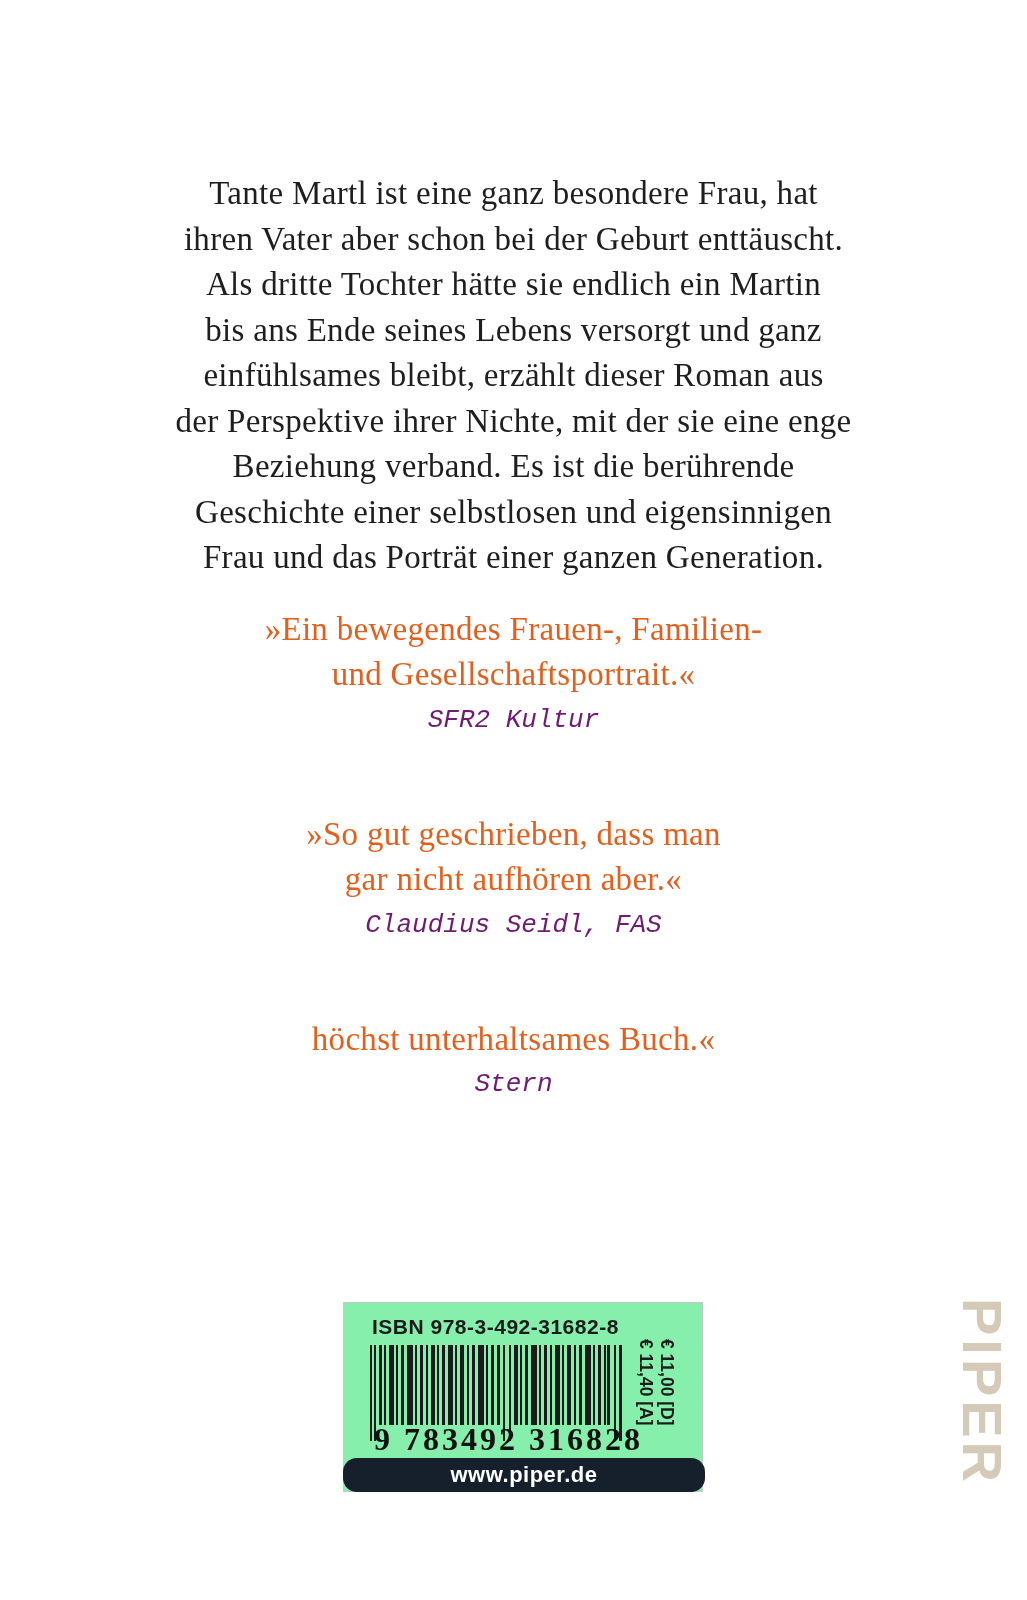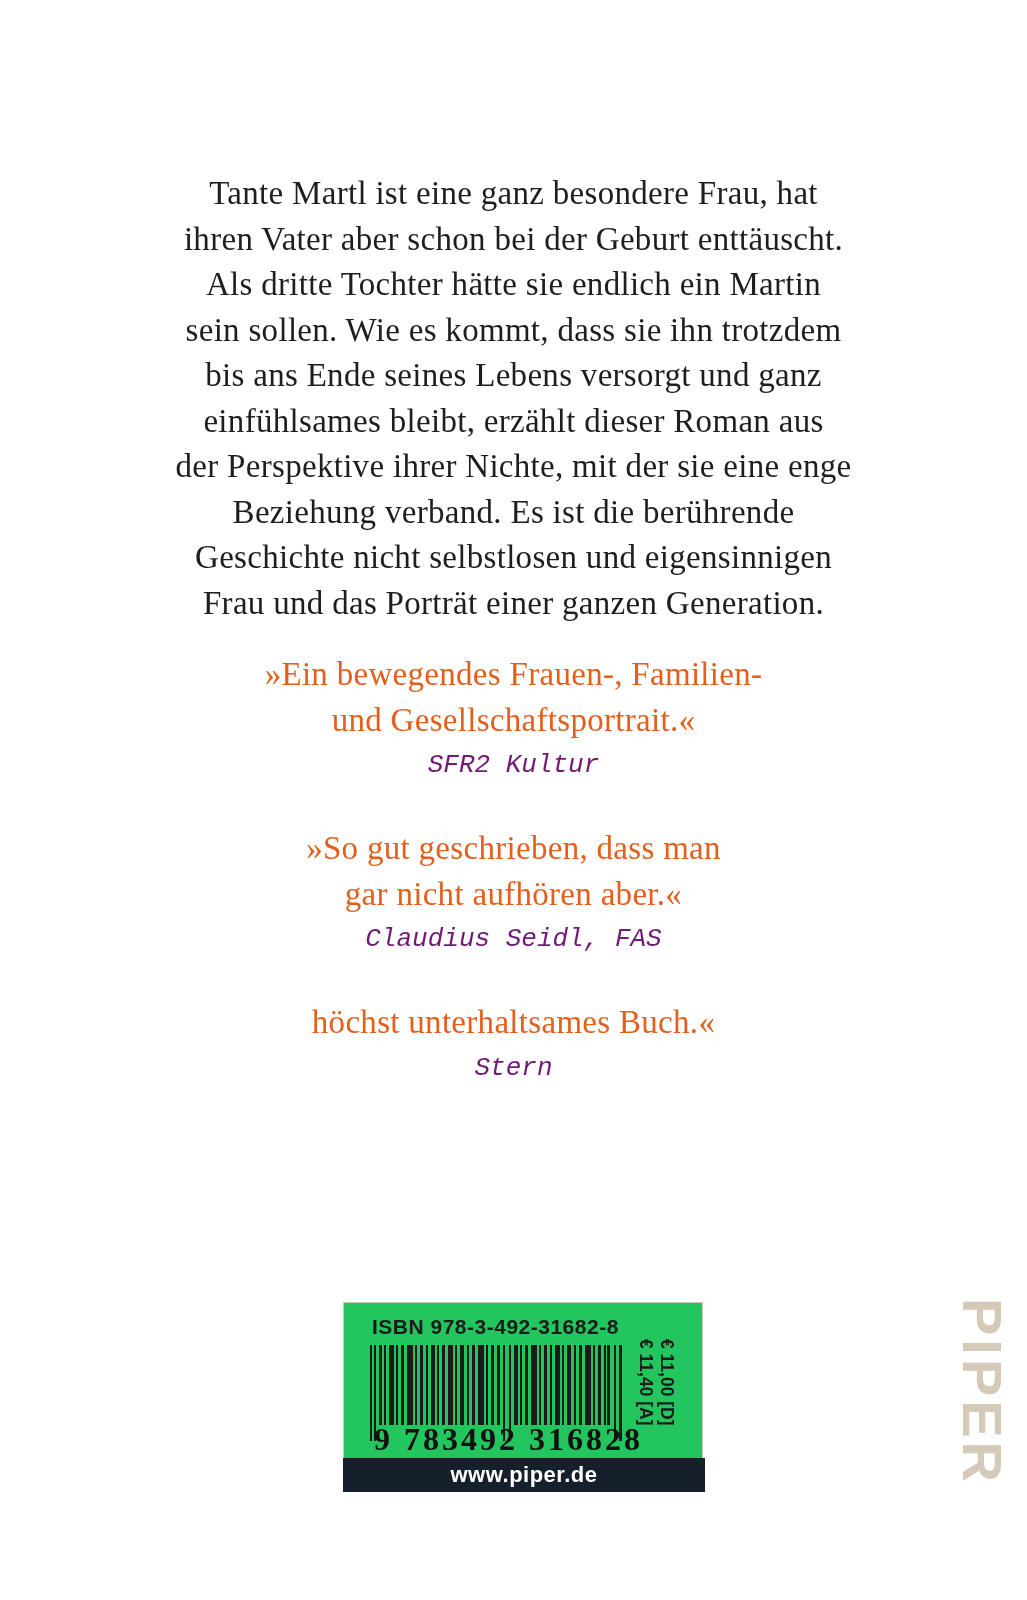--- a/index.html
+++ b/index.html
@@ -19,41 +19,41 @@
     width: 1027px;
     text-align: center;
   }
   .blurb {
     font-size: 33px;
     line-height: 45.5px;
     color: #1e1e1e;
     letter-spacing: 0.3px;
   }
   .quote-block { margin-top: 26px; }
-  .quote-block + .quote-block { margin-top: 38px; }
+  .quote-block + .quote-block { margin-top: 69px; }
   .quote-line {
     font-size: 33px;
     line-height: 45.5px;
     color: #e55f1c;
     letter-spacing: 0.3px;
   }
   .quote-source {
     font-size: 26px;
     line-height: 45px;
     font-style: italic;
     color: #701a75;
     font-family: Liberation Mono, monospace;
   }
   .barcode-box {
     position: absolute;
     left: 343px;
     top: 1302px;
     width: 360px;
     height: 190px;
-    background: #22c55e;
+    background: #86efac;
     border: 1px solid #c8c8c8;
     font-family: "Liberation Sans", sans-serif;
   }
   .isbn-label {
     position: absolute;
     left: 28px;
     top: 12px;
     font-size: 21px;
     font-weight: 600;
     letter-spacing: 0.5px;
@@ -97,20 +97,21 @@
   .website-bar {
     position: absolute;
     left: -1px;
     bottom: -1px;
     width: 362px;
     height: 34px;
     background: #16202c;
     display: flex;
     align-items: center;
     justify-content: center;
+    border-radius: 14px;
   }
   .website-label {
     color: #ffffff;
     font-size: 22px;
     font-weight: 700;
     letter-spacing: 0.5px;
   }
   .publisher-logo {
     position: absolute;
     left: 877px;
@@ -132,26 +133,25 @@
 <body>
 
 <div class="page">
 
   <div class="text-column">
 
     <div class="blurb">
       <div>Tante Martl ist eine ganz besondere Frau, hat</div>
       <div>ihren Vater aber schon bei der Geburt enttäuscht.</div>
       <div>Als dritte Tochter hätte sie endlich ein Martin</div>
-      <div>sein sollen. Wie es kommt, dass sie ihn trotzdem</div>
       <div>bis ans Ende seines Lebens versorgt und ganz</div>
       <div>einfühlsames bleibt, erzählt dieser Roman aus</div>
       <div>der Perspektive ihrer Nichte, mit der sie eine enge</div>
       <div>Beziehung verband. Es ist die berührende</div>
-      <div>Geschichte nicht selbstlosen und eigensinnigen</div>
+      <div>Geschichte einer selbstlosen und eigensinnigen</div>
       <div>Frau und das Porträt einer ganzen Generation.</div>
     </div>
 
     <div class="quote-block">
       <div class="quote-line">»Ein bewegendes Frauen-, Familien-</div>
       <div class="quote-line">und Gesellschaftsportrait.«</div>
       <div class="quote-source">SFR2 Kultur</div>
     </div>
 
     <div class="quote-block">

